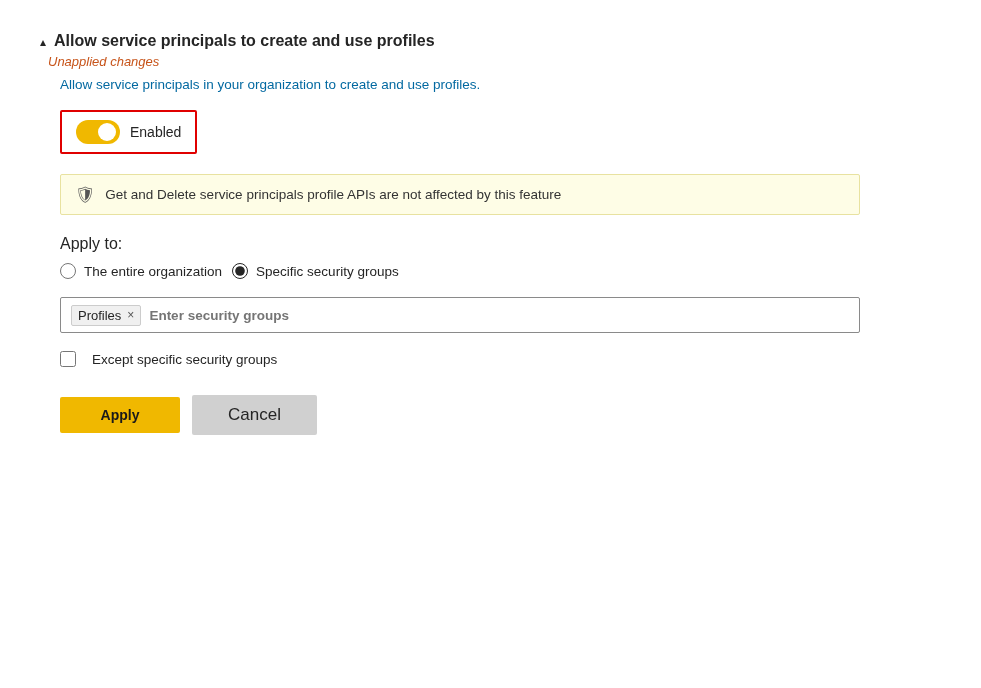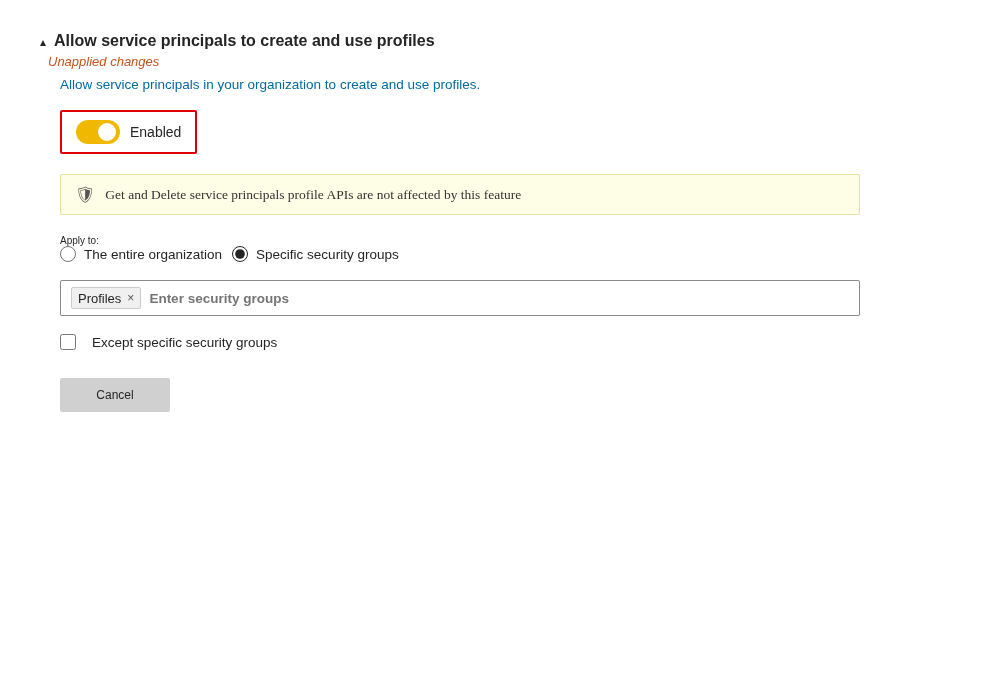--- a/index.html
+++ b/index.html
@@ -126,27 +126,27 @@
 
     .info-icon {
       font-size: 16px;
       color: #555;
       flex-shrink: 0;
     }
 
     .info-text {
       font-size: 13.5px;
       color: #333;
-      font-family: Liberation Serif, serif;
     }
 
     .apply-to-label {
-      font-size: 10px;
-      color: #252525;
-      margin-left: 20px;
+      font-size: 16px;
+      color: #252525;
+      margin-left: 20px;
+      margin-bottom: 10px;
     }
 
     .radio-group {
       margin-left: 20px;
       margin-bottom: 18px;
       display: flex;
       gap: 10px;
     }
 
     .radio-row {
@@ -168,20 +168,21 @@
       cursor: pointer;
     }
 
     .security-groups-input {
       margin-left: 20px;
       margin-bottom: 18px;
       max-width: 820px;
       border: 1px solid #8a8a8a;
       border-radius: 2px;
       display: flex;
+      align-items: center;
       padding: 6px 10px;
       gap: 0;
       min-height: 36px;
     }
 
     .tag {
       display: flex;
       align-items: center;
       background: #f0f0f0;
       border: 1px solid #ccc;
@@ -247,21 +248,21 @@
       cursor: pointer;
       border-radius: 2px;
       min-width: 120px;
     }
 
     .btn-cancel {
       background-color: #d0d0d0;
       color: #252525;
       border: none;
       padding: 10px 36px;
-      font-size: 12px;
+      font-size: 17px;
       cursor: pointer;
       border-radius: 2px;
       min-width: 110px;
     }
   </style>
 </head>
 <body>
 
 <div class="container">
 
@@ -319,16 +320,17 @@
   </div>
 
   
   <div class="except-row">
     <input type="checkbox" id="except-groups" style="">
     <label class="except-label" for="except-groups">Except specific security groups</label>
   </div>
 
   
   <div class="button-row">
+    <button class="btn-apply">Apply</button>
     <button class="btn-cancel">Cancel</button>
   </div>
 
 </div>
 
 </body></html>

